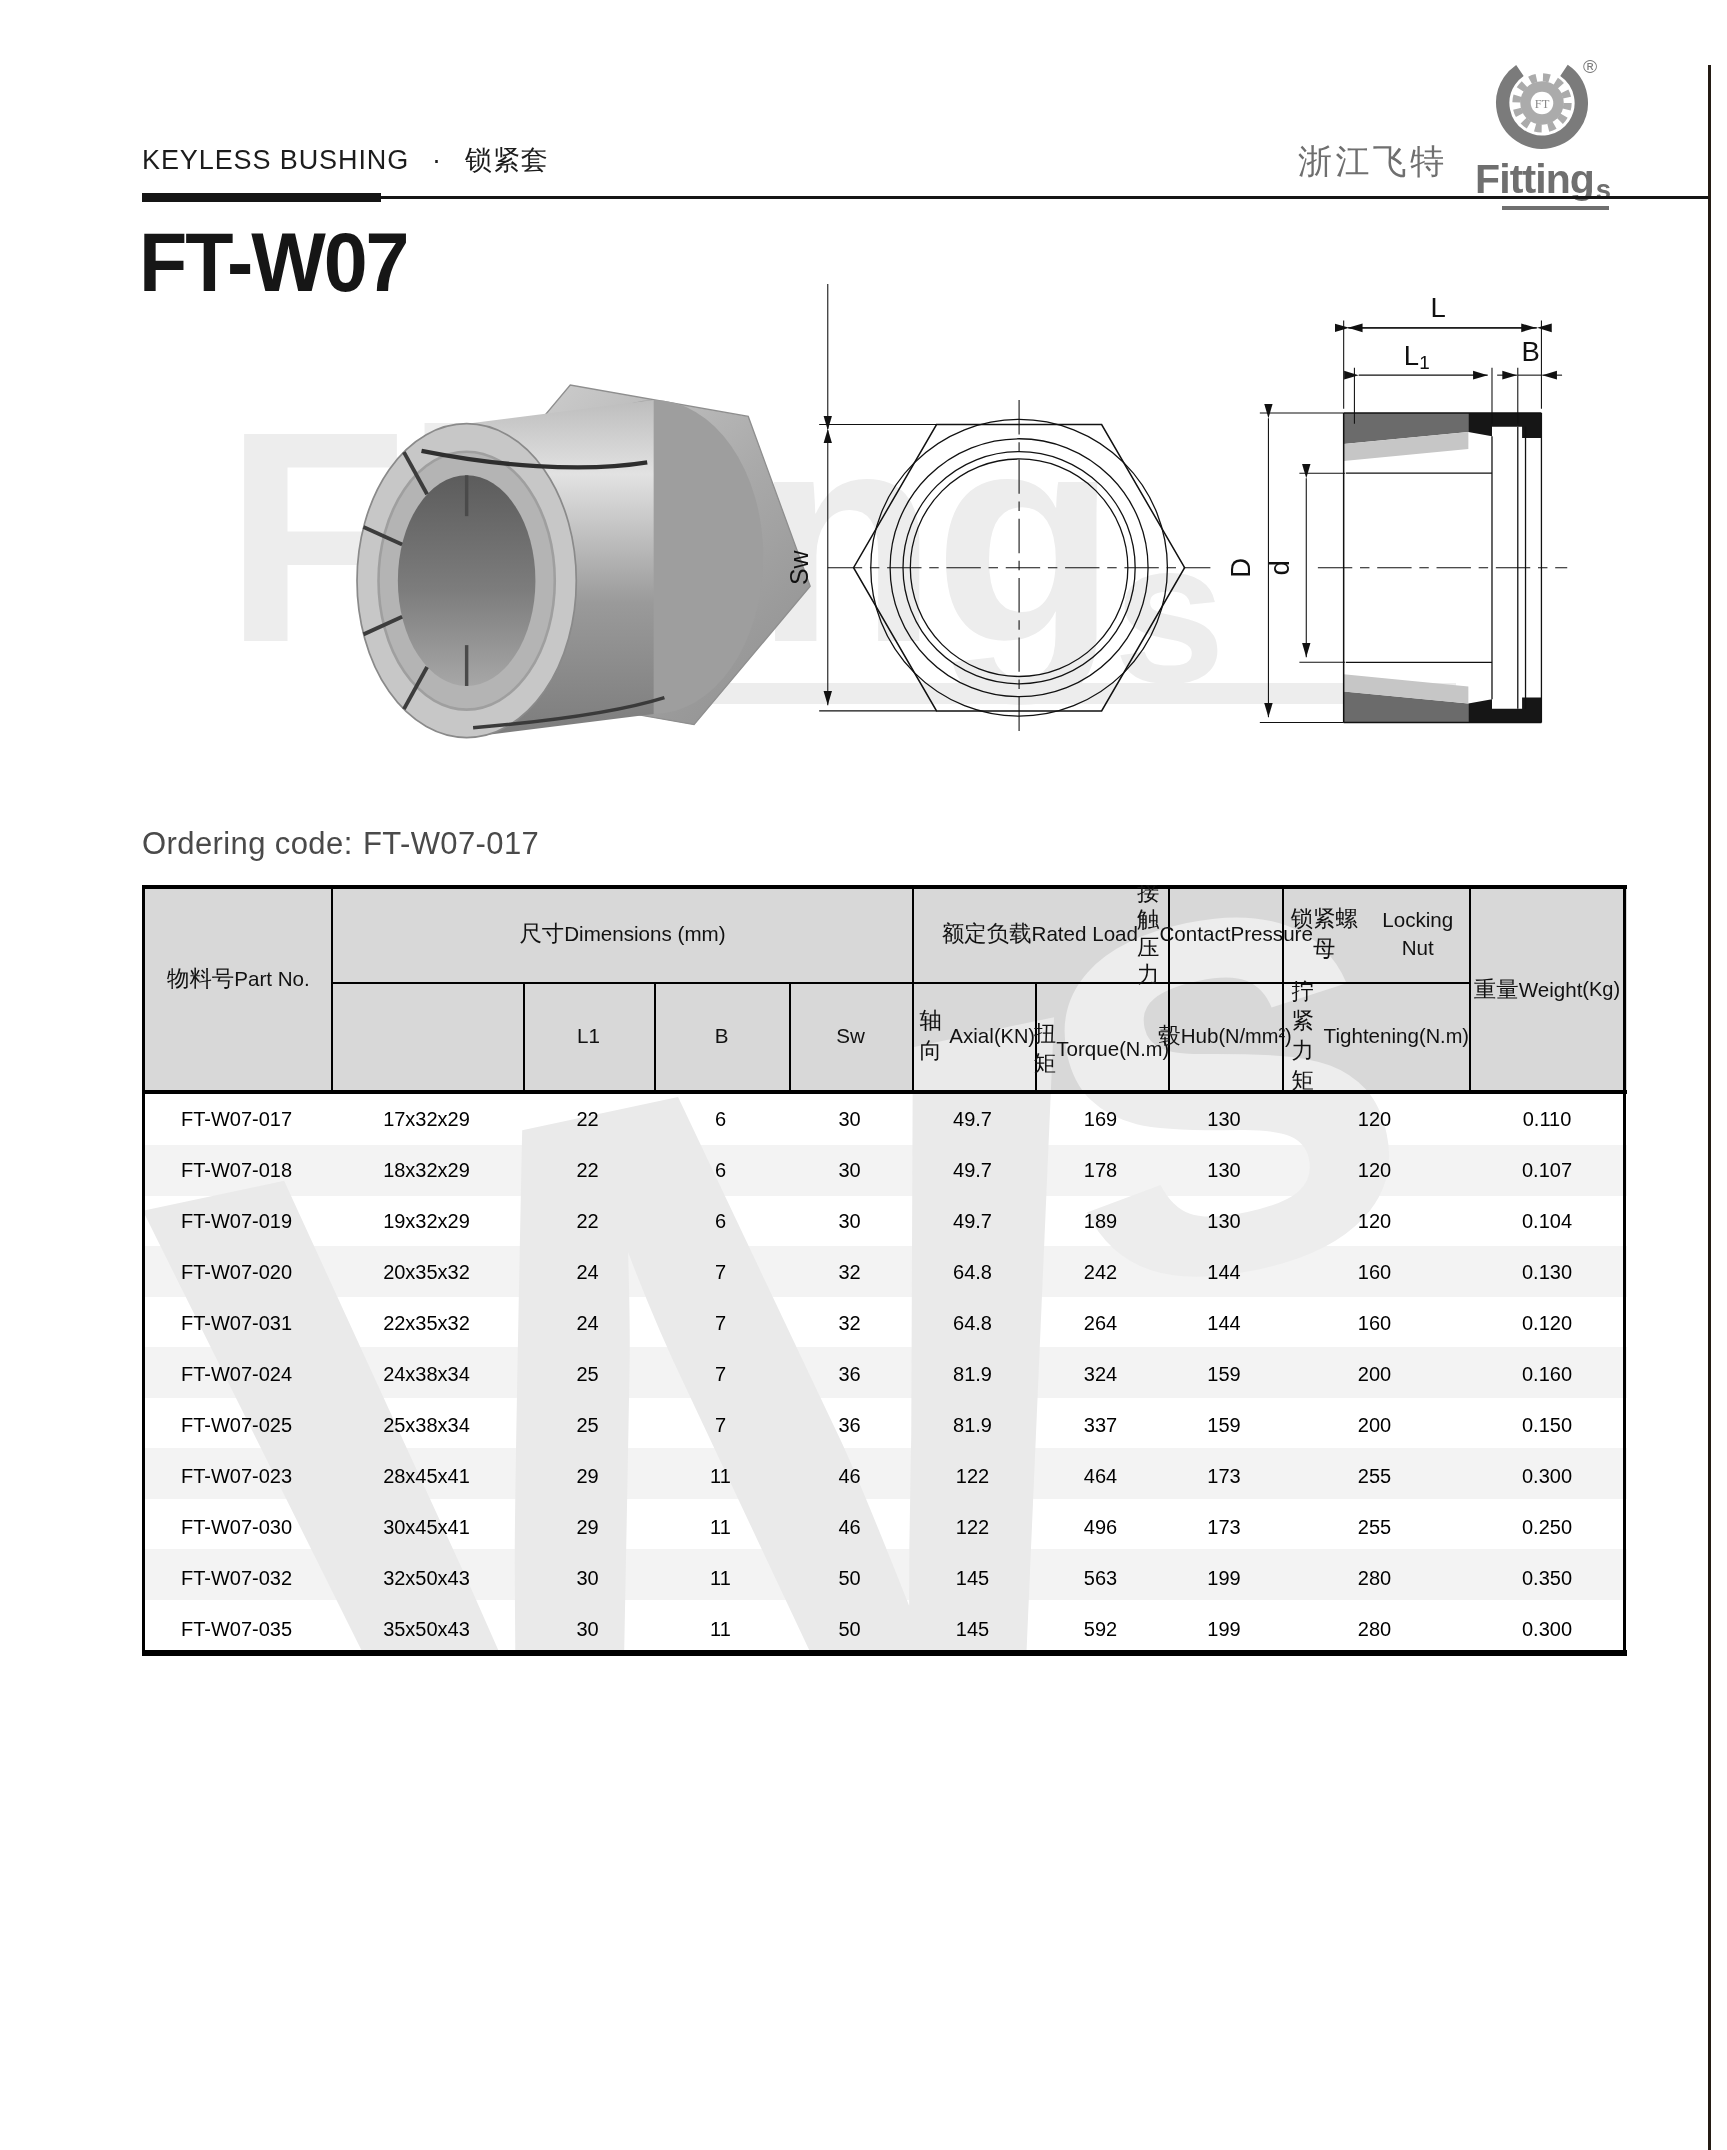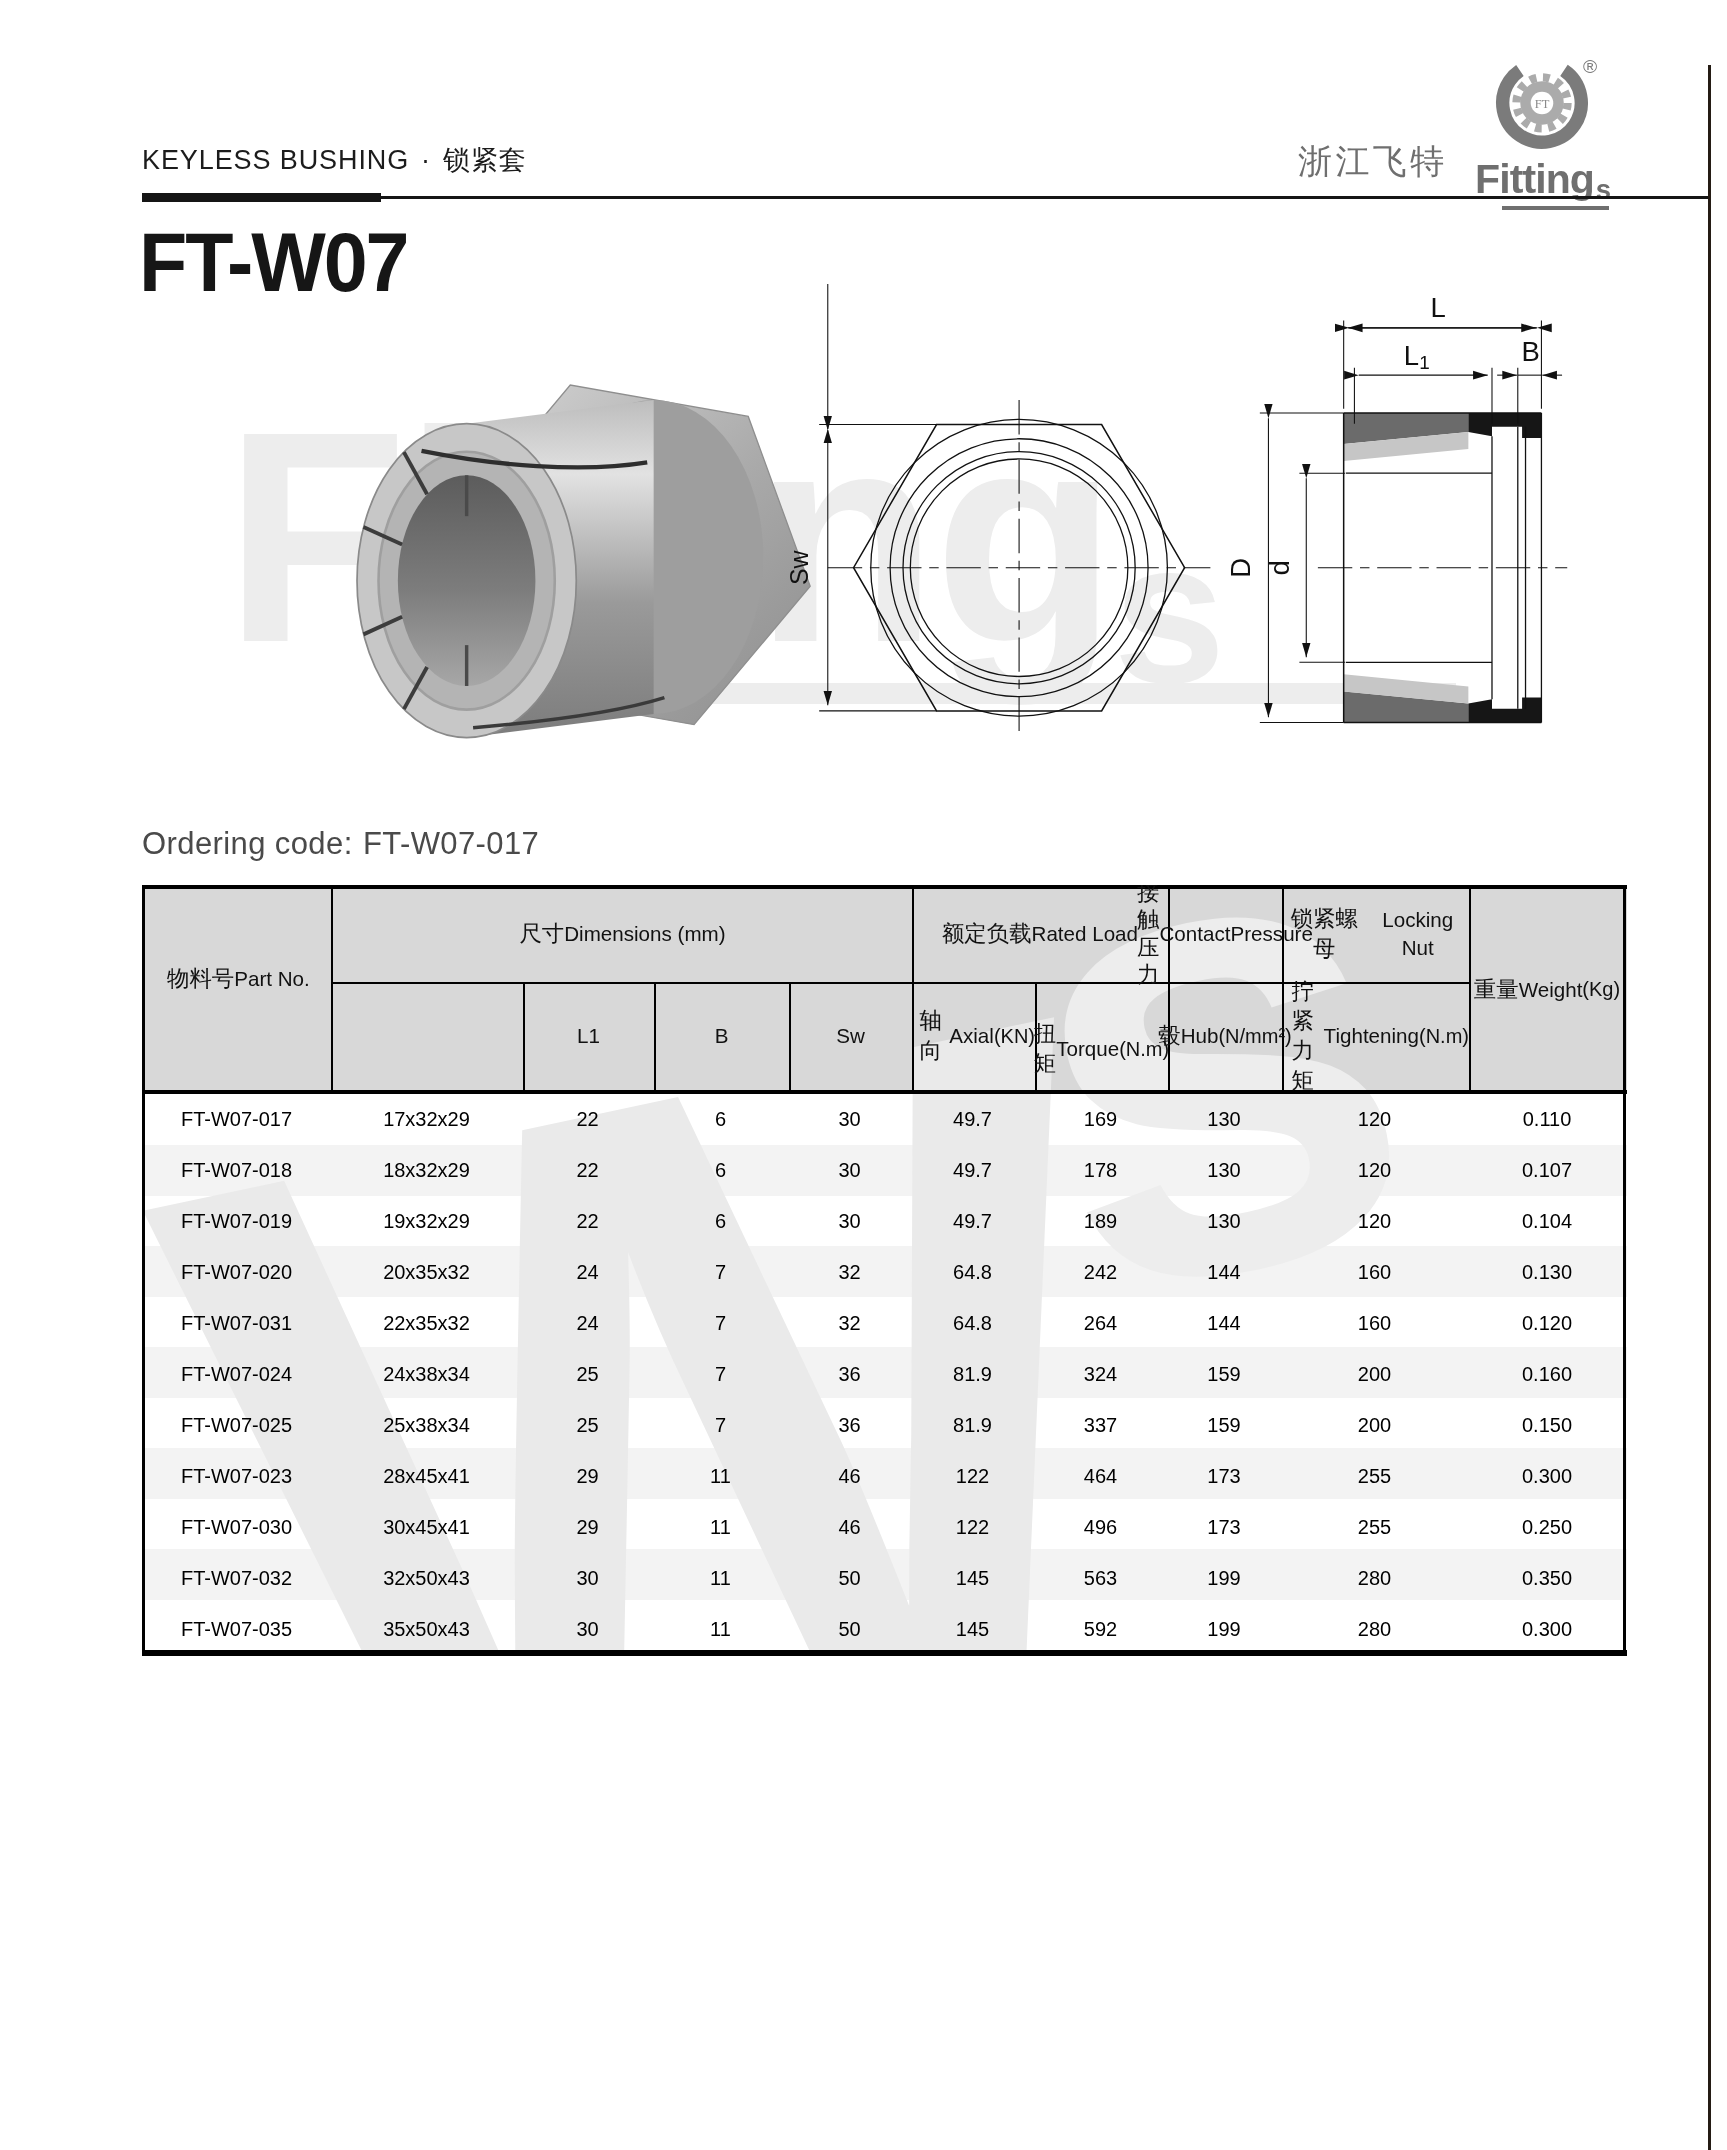--- a/index.html
+++ b/index.html
@@ -2,21 +2,21 @@
 <html style="font-size:6.9px"><head>
 <meta charset="utf-8">
 <style>
   html,body{margin:0;padding:0;background:#fff;}
   .page{position:relative;width:1727px;height:2317px;background:#ffffff;overflow:hidden;
         font-family:"Liberation Sans",sans-serif;color:#111;}
   .abs{position:absolute;}
 
   
   .hdr-line{position:absolute;left:142px;top:142px;font-size:27px;letter-spacing:0.9px;color:#1c1c1c;
-            display:flex;align-items:baseline;gap:12px;font-weight:500;}
+            display:flex;align-items:baseline;gap:23px;font-weight:500;}
   .brand-zh{position:absolute;left:1298px;top:139px;font-size:34px;color:#6f6f6f;letter-spacing:3.4px;}
   .brand-en{position:absolute;left:1475px;top:156px;font-size:41px;font-weight:700;color:#6f6f6f;letter-spacing:-0.9px;}
   .brand-en .suffix{font-size:27.5px;position:relative;top:6px;left:1.7px;}
   .brand-underline{position:absolute;left:1502px;top:206px;width:107px;height:3.9px;background:#6f6f6f;}
   .rule-thick{position:absolute;left:142px;top:193px;width:239px;height:8.6px;background:#151515;}
   .rule-thin{position:absolute;left:381px;top:196px;width:1328px;height:3px;background:#151515;}
   .edge-rule{position:absolute;left:1708px;top:65px;width:3px;height:2252px;background:#241b14;}
 
   .title{position:absolute;left:139px;top:214px;font-size:84px;font-weight:700;color:#161616;
          letter-spacing:-2.2px;transform:scaleX(.94);transform-origin:left top;}

